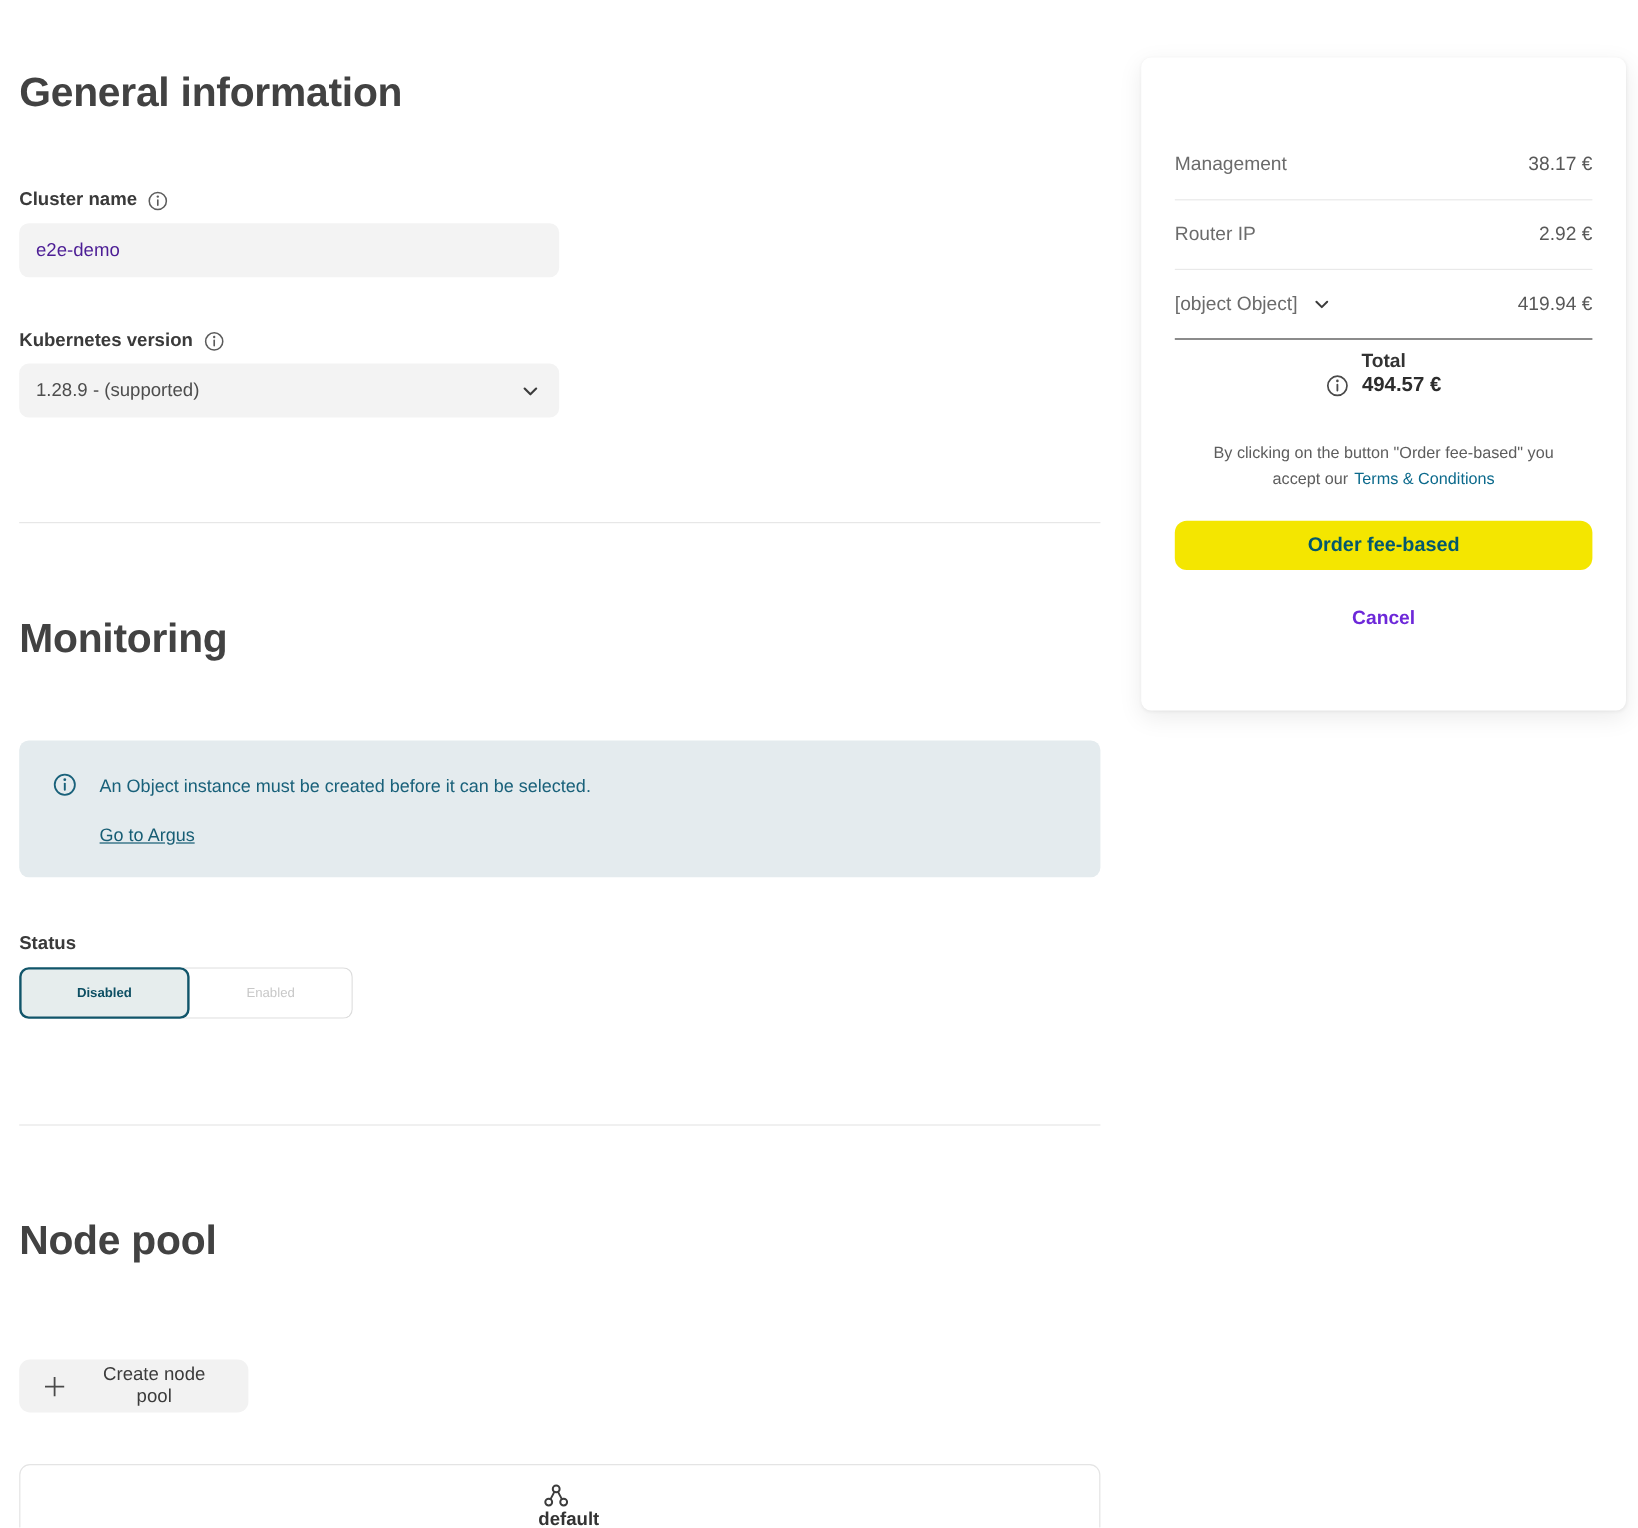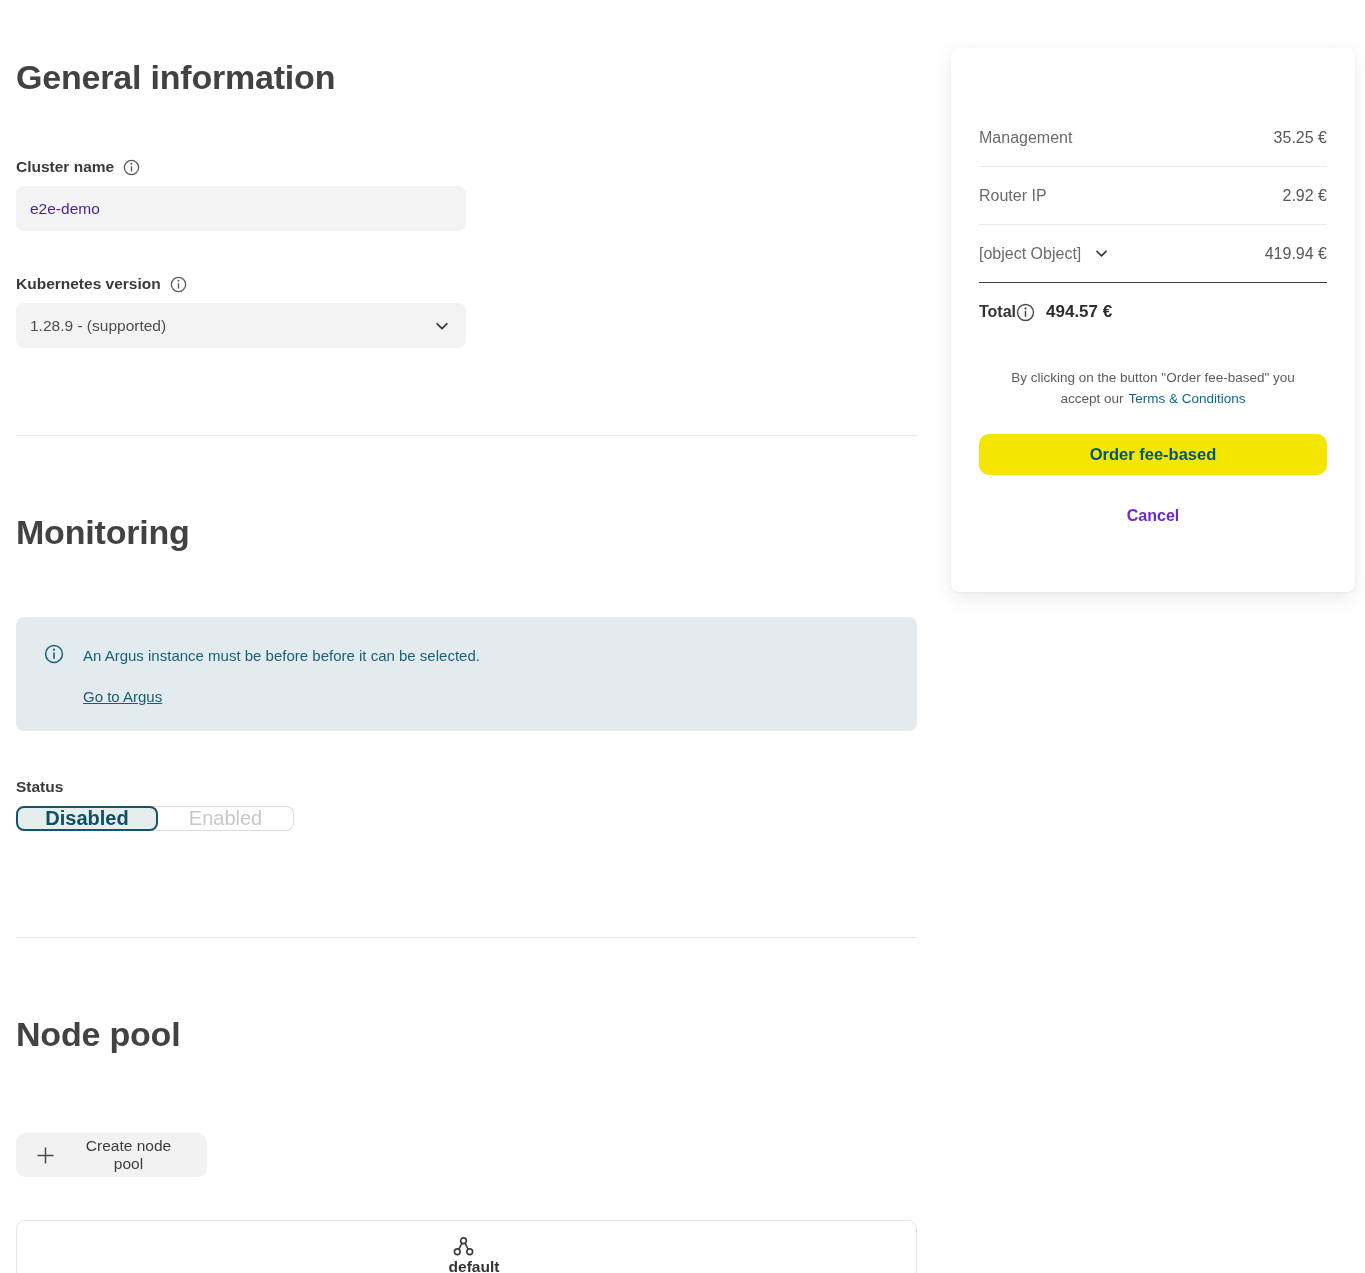--- a/index.html
+++ b/index.html
@@ -85,23 +85,23 @@
   }
   .alert-link {
     position: absolute; left: 67px; top: 71px;
     font-size: 15px; font-weight: 500; color: #175d74;
     text-decoration: underline; cursor: pointer;
   }
 
   
   .toggle-group { display: flex; }
   .toggle-btn {
-    width: 142px; height: 25px;
+    width: 142px; height: 43px;
     display: flex; align-items: center; justify-content: center;
-    font-size: 20px;
+    font-size: 11px;
     cursor: pointer;
     background: #ffffff;
   }
   .toggle-btn.selected {
     background: #e6eded;
     border: 2px solid #11556a;
     border-radius: 8px;
     color: #0d4f63;
     font-weight: 700;
     z-index: 2;
@@ -171,21 +171,21 @@
   .price-rows { margin-top: 30px; }
   .price-row {
     height: 58px;
     display: flex; align-items: center; justify-content: space-between;
     border-bottom: 1px solid #e9e9e9;
   }
   .price-row.last { border-bottom: 1px solid #3f3f3f; }
   .price-row-label { font-size: 16px; color: #6b6b6b; display: flex; align-items: center; gap: 13px; }
   .price-row-label .chevron-icon { width: 15px; height: 15px; cursor: pointer; }
   .price-row-value { font-size: 16px; color: #585858; }
-  .total-row { height: 58px; display: flex; align-items: center; justify-content: flex-start; }
+  .total-row { height: 58px; display: flex; align-items: center; justify-content: center; flex-direction: column; }
   .total-label { font-size: 16px; font-weight: 700; color: #333; }
   .total-right { display: flex; align-items: center; gap: 11px; }
   .total-right .info-icon { width: 19px; height: 19px; color: #4a4a4a; cursor: pointer; }
   .total-value { font-size: 17px; font-weight: 700; color: #2d2d2d; }
 
   .disclaimer { margin-top: 26px; text-align: center; font-size: 13.5px; line-height: 21px; color: #5d5d5d; }
   .disclaimer-line2 { display: flex; justify-content: center; gap: 5px; }
   .terms-link { color: #0c6a8c; cursor: pointer; }
 
   .order-btn {
@@ -252,21 +252,21 @@
 <h1 class="abs section-title" style="left:16px; top:512px;">Monitoring</h1>
 
 <div class="abs alert" style="left:16px; top:617px;">
   <span class="info-icon">
     <svg viewBox="0 0 20 20">
         <circle cx="10" cy="10" r="8.4" fill="none" stroke="currentColor" stroke-width="1.5"></circle>
         <line x1="10" y1="9" x2="10" y2="14.2" stroke="currentColor" stroke-width="1.6" stroke-linecap="round"></line>
         <circle cx="10" cy="5.7" r="1.15" fill="currentColor"></circle>
       </svg>
   </span>
-  <span class="alert-text">An Argus instance must be before before it can be selected.</span>
+  <span class="alert-text">An Object instance must be created before it can be selected.</span>
   <a class="alert-link">Go to Argus</a>
 </div>
 
 <span class="abs field-label" style="left:16px; top:778px;">Status</span>
 
 <div class="abs toggle-group" style="left:16px; top:806px;">
   <div class="toggle-btn selected">Disabled</div>
   <div class="toggle-btn unselected">Enabled</div>
 </div>
 
@@ -310,21 +310,21 @@
   </div>
 </div>
 
 <div class="abs price-card">
 
   <div class="price-rows">
     <div class="price-row">
       <span class="price-row-label">
         <span>Management</span>
       </span>
-      <span class="price-row-value">35.25 €</span>
+      <span class="price-row-value">38.17 €</span>
     </div>
 
     <div class="price-row">
       <span class="price-row-label">
         <span>Router IP</span>
       </span>
       <span class="price-row-value">2.92 €</span>
     </div>
 
     <div class="price-row last">

